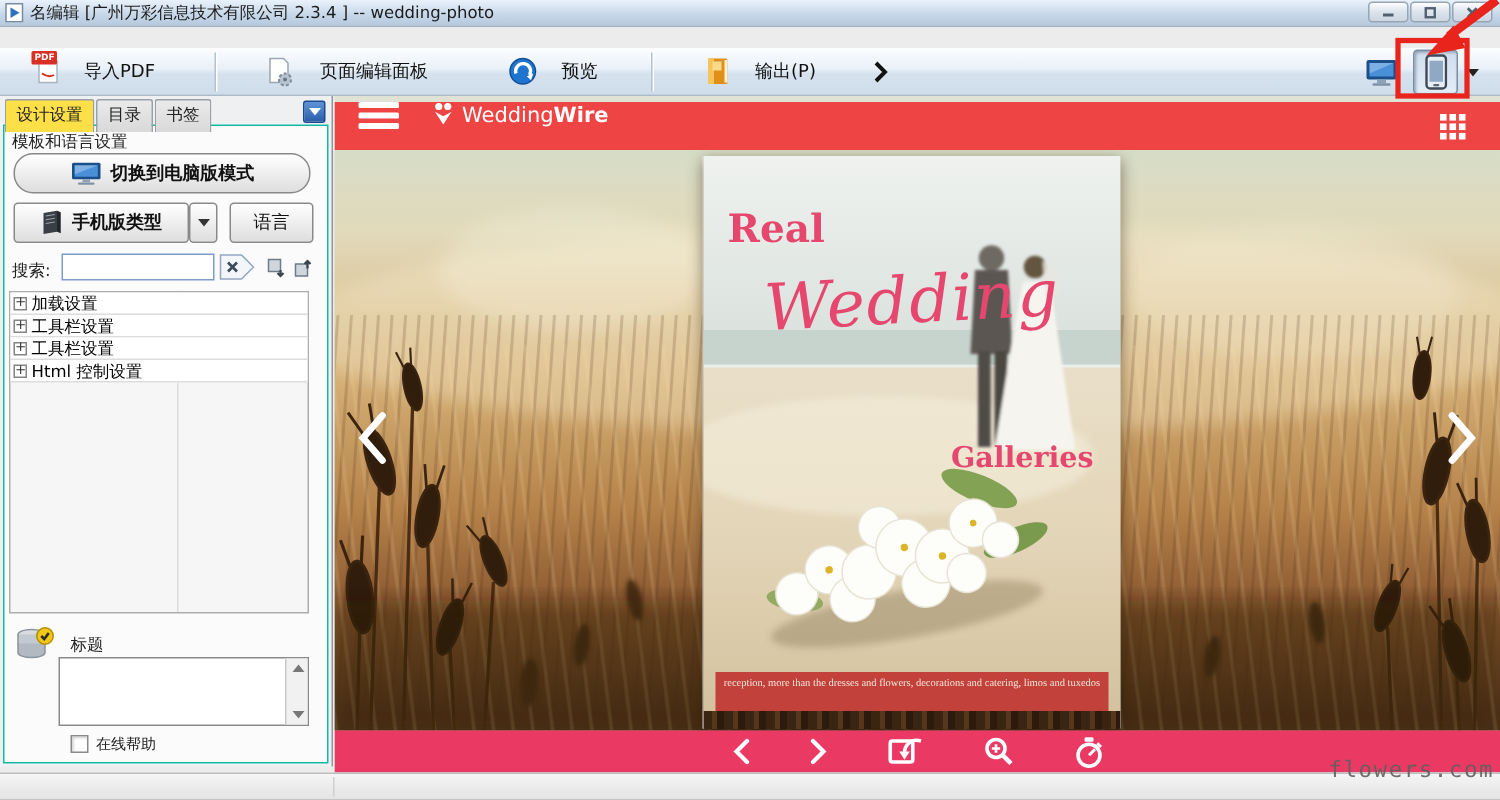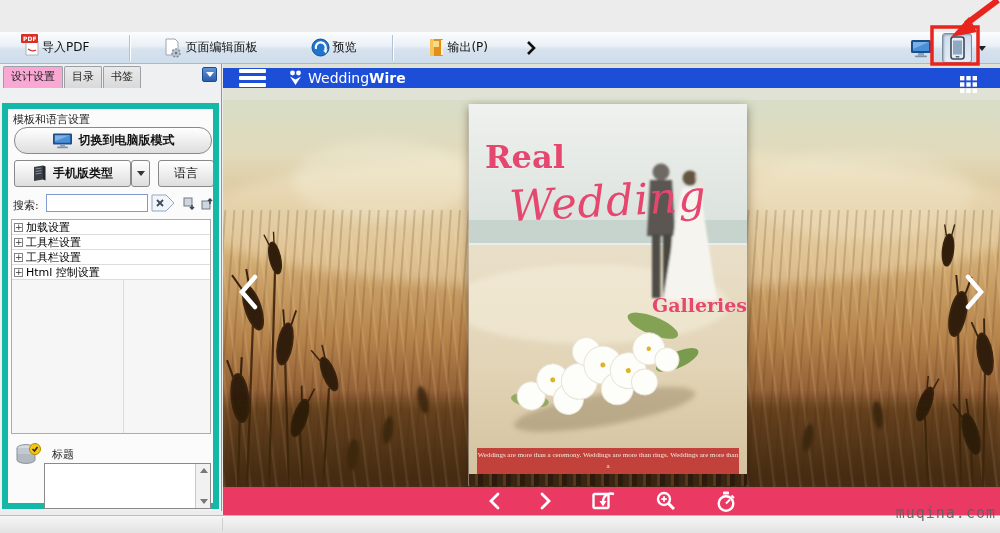--- a/index.html
+++ b/index.html
@@ -18,43 +18,43 @@
 
   
   .menubar { position:absolute; left:0; top:18px; width:1000px; height:14px; background:#f3f6fa;
     border-bottom:1px solid #d7dee6; display:flex; align-items:center; padding-left:6px; }
   .menu-item { font-size:11px; color:#222; padding:0 8px; line-height:13px; cursor:default; }
 
   
   .toolbar { position:absolute; left:0; top:32px; width:1000px; height:32px;
     background:linear-gradient(#fcfdfe,#e9f0f7 45%,#d6e2ee 55%,#cfdcea);
     border-bottom:1px solid #a9b9c9; display:flex; align-items:center; }
-  .tb-btn { display:flex; align-items:center; gap:2px; height:27px; padding:0 10px;
+  .tb-btn { display:flex; align-items:center; gap:16px; height:27px; padding:0 10px;
     font-size:12px; color:#111; border-radius:3px; }
   .tb-sep { width:1px; height:26px; background:#b3c1d0; box-shadow:1px 0 0 #fff; margin:0 9px; }
   .pdf-badge { position:absolute; left:-3px; top:-3px; background:#d93025; color:#fff;
     font-size:6px; font-weight:bold; padding:1px 2px; border-radius:1px; line-height:7px; }
   .tb-right { position:absolute; right:14px; top:0; height:32px; display:flex; align-items:center; gap:6px; }
   .view-btn { width:30px; height:30px; display:flex; align-items:center; justify-content:center; border-radius:3px; }
   .view-btn.pressed { border:1px solid #7a8ea2; background:linear-gradient(#cfdded,#e4edf7);
     box-shadow:inset 1px 1px 2px rgba(60,80,110,.45); }
   .caret-down { width:0; height:0; border-left:4px solid transparent; border-right:4px solid transparent; border-top:5px solid #222; }
 
   
   .sidebar { position:absolute; left:0; top:64px; width:222px; height:447px; background:#eef0f1;
     border-right:1px solid #8f979e; }
   .tabs { position:absolute; left:3px; top:2px; display:flex; z-index:2; }
   .tab { font-size:11px; padding:2px 7px 3px; border:1px solid #9aa0a6; border-bottom:none;
     background:linear-gradient(#eaeaea,#d9d9d9); border-radius:2px 2px 0 0; margin-right:1px; color:#222; }
-  .tab.active { background:#f9a8d4; position:relative; top:0; padding-bottom:4px; }
+  .tab.active { background:#fde047; position:relative; top:0; padding-bottom:4px; }
   .panel-drop { position:absolute; right:4px; top:3px; width:15px; height:15px; z-index:3;
     background:linear-gradient(#5f93d8,#2a5ea9); border:1px solid #1c4a8d; border-radius:2px;
     display:flex; align-items:center; justify-content:center; }
   .panel-drop .tri { width:0; height:0; border-left:4px solid transparent; border-right:4px solid transparent; border-top:5px solid #fff; }
-  .panel-body { position:absolute; left:2px; right:2px; top:19px; bottom:2px; background:#fbfbfb; border:6px solid #14b8a6;margin-top:20px; }
+  .panel-body { position:absolute; left:2px; right:2px; top:19px; bottom:2px; background:#fbfbfb; border:1px solid #14b8a6; }
   .group-title { position:absolute; left:5px; top:3px; font-size:11px; color:#222; }
   .btn3d { position:absolute; border:1px solid #898989; border-radius:3px;
     background:linear-gradient(#ffffff,#ebebeb 60%,#dedede); display:flex; align-items:center; justify-content:center; gap:6px;
     font-size:12px; color:#111; }
   .btn-switch { left:6px; top:18px; width:198px; height:27px; font-weight:bold;border-radius:13px; }
   .btn-mobile { left:6px; top:51px; width:117px; height:27px; font-weight:bold; }
   .btn-mobile-caret { left:123px; top:51px; width:19px; height:27px; }
   .btn-lang { left:150px; top:51px; width:56px; height:27px; }
   .search-label { position:absolute; left:5px; top:89px; font-size:11px; color:#222; }
   .search-input { position:absolute; left:38px; top:85px; width:102px; height:18px; border:1px solid #7f9ccb;
@@ -75,66 +75,90 @@
     border-left:1px solid #c9c9c9; }
   .ta-up, .ta-dn { position:absolute; left:4px; width:0; height:0; border-left:4px solid transparent; border-right:4px solid transparent; }
   .ta-up { top:4px; border-bottom:5px solid #777; }
   .ta-dn { bottom:4px; border-top:5px solid #777; }
   .chk-row { position:absolute; left:44px; top:405px; display:flex; align-items:center; gap:5px; }
   .chk { width:12px; height:12px; border:1px solid #8a8a8a; background:#fff; box-shadow:inset 1px 1px 2px #d0d0d0; }
   .chk-label { font-size:10px; color:#222;text-align:center; }
 
   
   .viewer { position:absolute; left:223px; top:64px; width:777px; height:451px; background:#dfe2d5; overflow:hidden; }
-  .v-header { position:absolute; left:0; right:0; top:4px; height:20px; background:#1d4ed8;
-    display:flex; align-items:center; }
+  .v-header { position:absolute; left:0; right:0; top:4px; height:32px; background:#ef4444;
+    display:flex; align-items:flex-start; }
   .hamburger { margin-left:16px; width:27px; display:flex; flex-direction:column; gap:3px; }
   .hamburger span { display:block; height:4px; background:#fff; border-radius:1px; }
   .brand { display:flex; align-items:center; gap:5px; margin-left:22px; color:#fff; font-size:14px; }
   .brand b { font-weight:bold; }
   .v-grid-icon { position:absolute; right:22px; top:7px; }
   .photo-area { position:absolute; left:0; right:0; top:36px; bottom:28px;
     background:linear-gradient(#d6dcc6,#e0d8ba 16%,#d2ad74 42%,#b8854d 62%,#8a5a31 80%,#53331c); }
   .photo-area svg.field { position:absolute; inset:0; }
   .nav-chevron { position:absolute; top:174px; width:26px; height:36px; }
   .nav-left { left:12px; } .nav-right { right:12px; }
   .v-footer { position:absolute; left:0; right:0; bottom:0; height:28px; background:#ea3a63;
     display:flex; align-items:center; justify-content:center; gap:40px; }
   .f-ico { display:flex; align-items:center; justify-content:center; }
 
   
   .cover { position:absolute; left:246px; top:4px; width:278px; height:382px; background:#e6ddc9;
     box-shadow:0 3px 10px rgba(40,25,10,.5), -1px 0 0 rgba(255,255,255,.5); border-radius:1px; overflow:hidden; }
   .cover svg.cover-art { position:absolute; inset:0; }
   .cover-t1 { position:absolute; left:16px; top:34px; font-family:"DejaVu Serif","Liberation Serif",serif;
-    font-weight:bold; font-size:32px; color:#e5476f; text-shadow:0 1px 1px rgba(255,255,255,.35); }
+    font-weight:bold; font-size:26px; color:#e5476f; text-shadow:0 1px 1px rgba(255,255,255,.35); }
   .cover-t2 { position:absolute; left:8px; top:72px; width:262px; text-align:center;
     font-family:"DejaVu Serif","Liberation Serif",serif; font-style:italic; font-size:43px; color:#e5476f;
     transform:rotate(-3deg); letter-spacing:1px; }
-  .cover-t3 { position:absolute; right:0; top:190px; font-family:"DejaVu Serif","Liberation Serif",serif;
+  .cover-t3 { position:absolute; right:18px; top:190px; font-family:"DejaVu Serif","Liberation Serif",serif;
     font-weight:bold; font-size:19px; color:#e5476f; }
   .cover-banner { position:absolute; left:8px; right:8px; top:344px; height:26px; background:#c2413b;
     color:#f5e7da; font-family:"Liberation Serif","DejaVu Serif",serif; font-size:7px; line-height:11px;
     text-align:center; padding-top:2px; }
   .cover-bottom { position:absolute; left:0; right:0; bottom:0; height:12px;
     background:repeating-linear-gradient(90deg,#3a2412 0 6px,#56371b 6px 9px,#2c1a0c 9px 14px); }
 
   
   .statusbar { position:absolute; left:0; top:515px; width:1000px; height:18px;
     background:linear-gradient(#f5f5f5,#e3e3e3); border-top:1px solid #bdbdbd; }
   .statusbar .div1 { position:absolute; left:222px; top:2px; bottom:2px; width:1px; background:#cfcfcf; }
   .watermark { position:absolute; right:4px; top:504px; font-family:"DejaVu Sans Mono","Liberation Mono",monospace;
     font-size:15px; color:rgba(95,95,95,.9); letter-spacing:1px; z-index:60; }
   .annotation { position:absolute; inset:0; z-index:50; pointer-events:none; }
 </style>
 </head>
 <body>
 
 <div class="screen">
 
+  <div class="titlebar">
+    <svg class="app-icon" viewBox="0 0 13 13">
+      <rect x="1" y="0.5" width="11" height="12" fill="#fff" stroke="#7a8aa0"></rect>
+      <polygon points="4,3 10,6.5 4,10" fill="#2f6fc0"></polygon>
+    </svg>
+    <span class="title-text">名编辑 [广州万彩信息技术有限公司 2.3.4 ] -- wedding-photo</span>
+    <div class="win-controls">
+      <div class="win-btn">
+        <svg width="9" height="8" viewBox="0 0 9 8">
+            <rect x="1" y="5" width="7" height="2" fill="#51606f"></rect>
+          </svg>
+      </div>
+      <div class="win-btn">
+        <svg width="9" height="9" viewBox="0 0 9 9">
+            <rect x="1.5" y="1.5" width="6" height="6" fill="none" stroke="#51606f" stroke-width="1.6"></rect>
+          </svg>
+      </div>
+      <div class="win-btn">
+        <svg width="9" height="9" viewBox="0 0 9 9">
+            <path d="M1.5,1.5 L7.5,7.5 M7.5,1.5 L1.5,7.5" stroke="#51606f" stroke-width="1.8"></path>
+          </svg>
+      </div>
+    </div>
+  </div>
 
 
   <div class="toolbar">
     <div class="tb-btn" style="margin-left:14px;">
       <span style="position:relative;display:inline-block;">
         <svg width="16" height="19" viewBox="0 0 16 19">
           <path d="M2,1 h9 l3,3 v14 h-12 z" fill="#fff" stroke="#a9b4c0"></path>
           <path d="M11,1 l3,3 h-3 z" fill="#dfe6ee" stroke="#a9b4c0"></path>
           <path d="M4,12 q4,3 8,1" fill="none" stroke="#d93025" stroke-width="1.3"></path>
         </svg>
@@ -468,21 +492,20 @@
                 <circle cx="6" cy="0" r="2.5"></circle>
                 <circle cx="30" cy="10" r="2.5"></circle>
                 <circle cx="54" cy="-8" r="2.2"></circle>
             </g>
           </g>
         </svg>
         <div class="cover-t1">Real</div>
         <div class="cover-t2">Wedding</div>
         <div class="cover-t3">Galleries</div>
         <div class="cover-banner">
-          <div>Weddings are more than a ceremony. Weddings are more than rings. Weddings are more than a</div>
           <div>reception, more than the dresses and flowers, decorations and catering, limos and tuxedos</div>
         </div>
         <div class="cover-bottom"></div>
       </div>
 
       <svg class="nav-chevron nav-left" viewBox="0 0 26 36">
         <polyline points="20,3 7,18 20,33" fill="none" stroke="#fff" stroke-width="4.5" stroke-linecap="round"></polyline>
       </svg>
       <svg class="nav-chevron nav-right" viewBox="0 0 26 36">
         <polyline points="6,3 19,18 6,33" fill="none" stroke="#fff" stroke-width="4.5" stroke-linecap="round"></polyline>
@@ -552,21 +575,21 @@
           <line x1="10" y1="12.5" x2="14" y2="8.5" stroke="#fff" stroke-width="2"></line>
         </svg>
       </div>
     </div>
   </div>
 
   <div class="statusbar">
       <div class="div1"></div>
     </div>
 
-  <div class="watermark">muqina.com</div>
+  <div class="watermark">flowers.com</div>
 
   <svg class="annotation" width="1000" height="533" viewBox="0 0 1000 533">
     <rect x="932" y="27" width="46" height="37" fill="none" stroke="#e8241d" stroke-width="3.5"></rect>
     <line x1="998" y1="0" x2="966" y2="24" stroke="#e8241d" stroke-width="6"></line>
     <polygon points="951,37 969,17 977,32" fill="#e8241d"></polygon>
   </svg>
 
 </div>
 
 </body></html>

